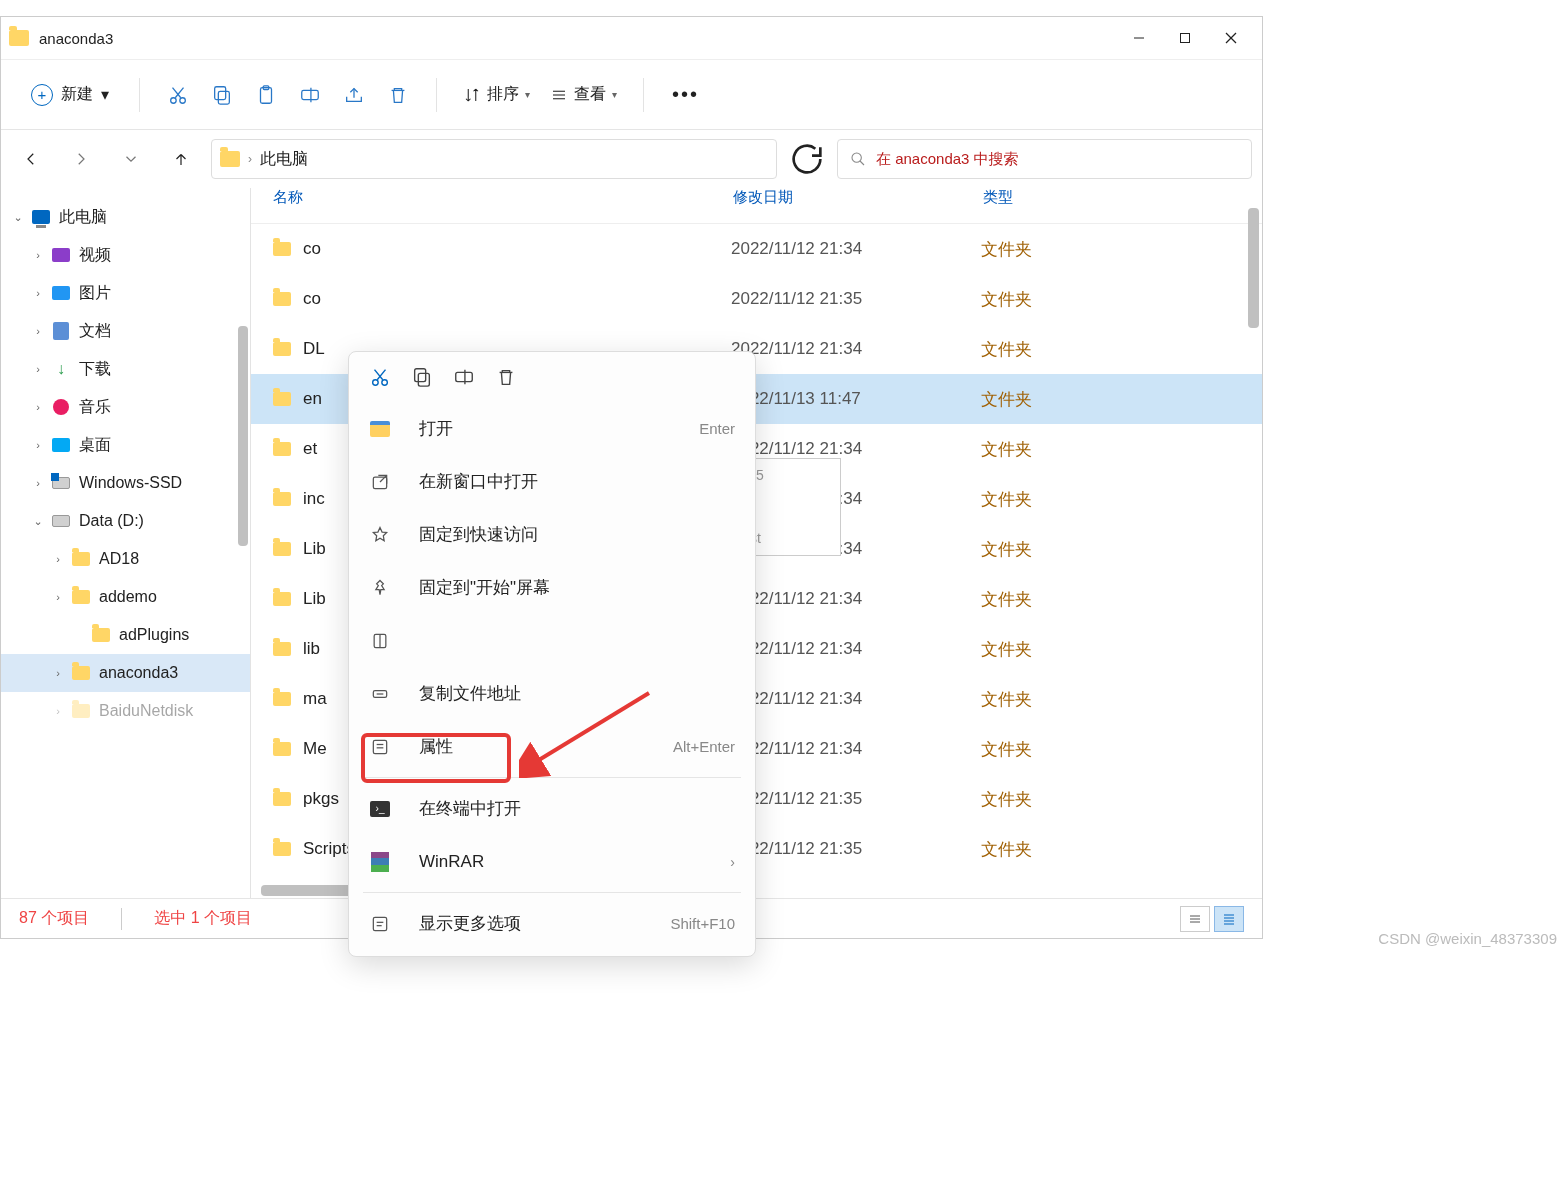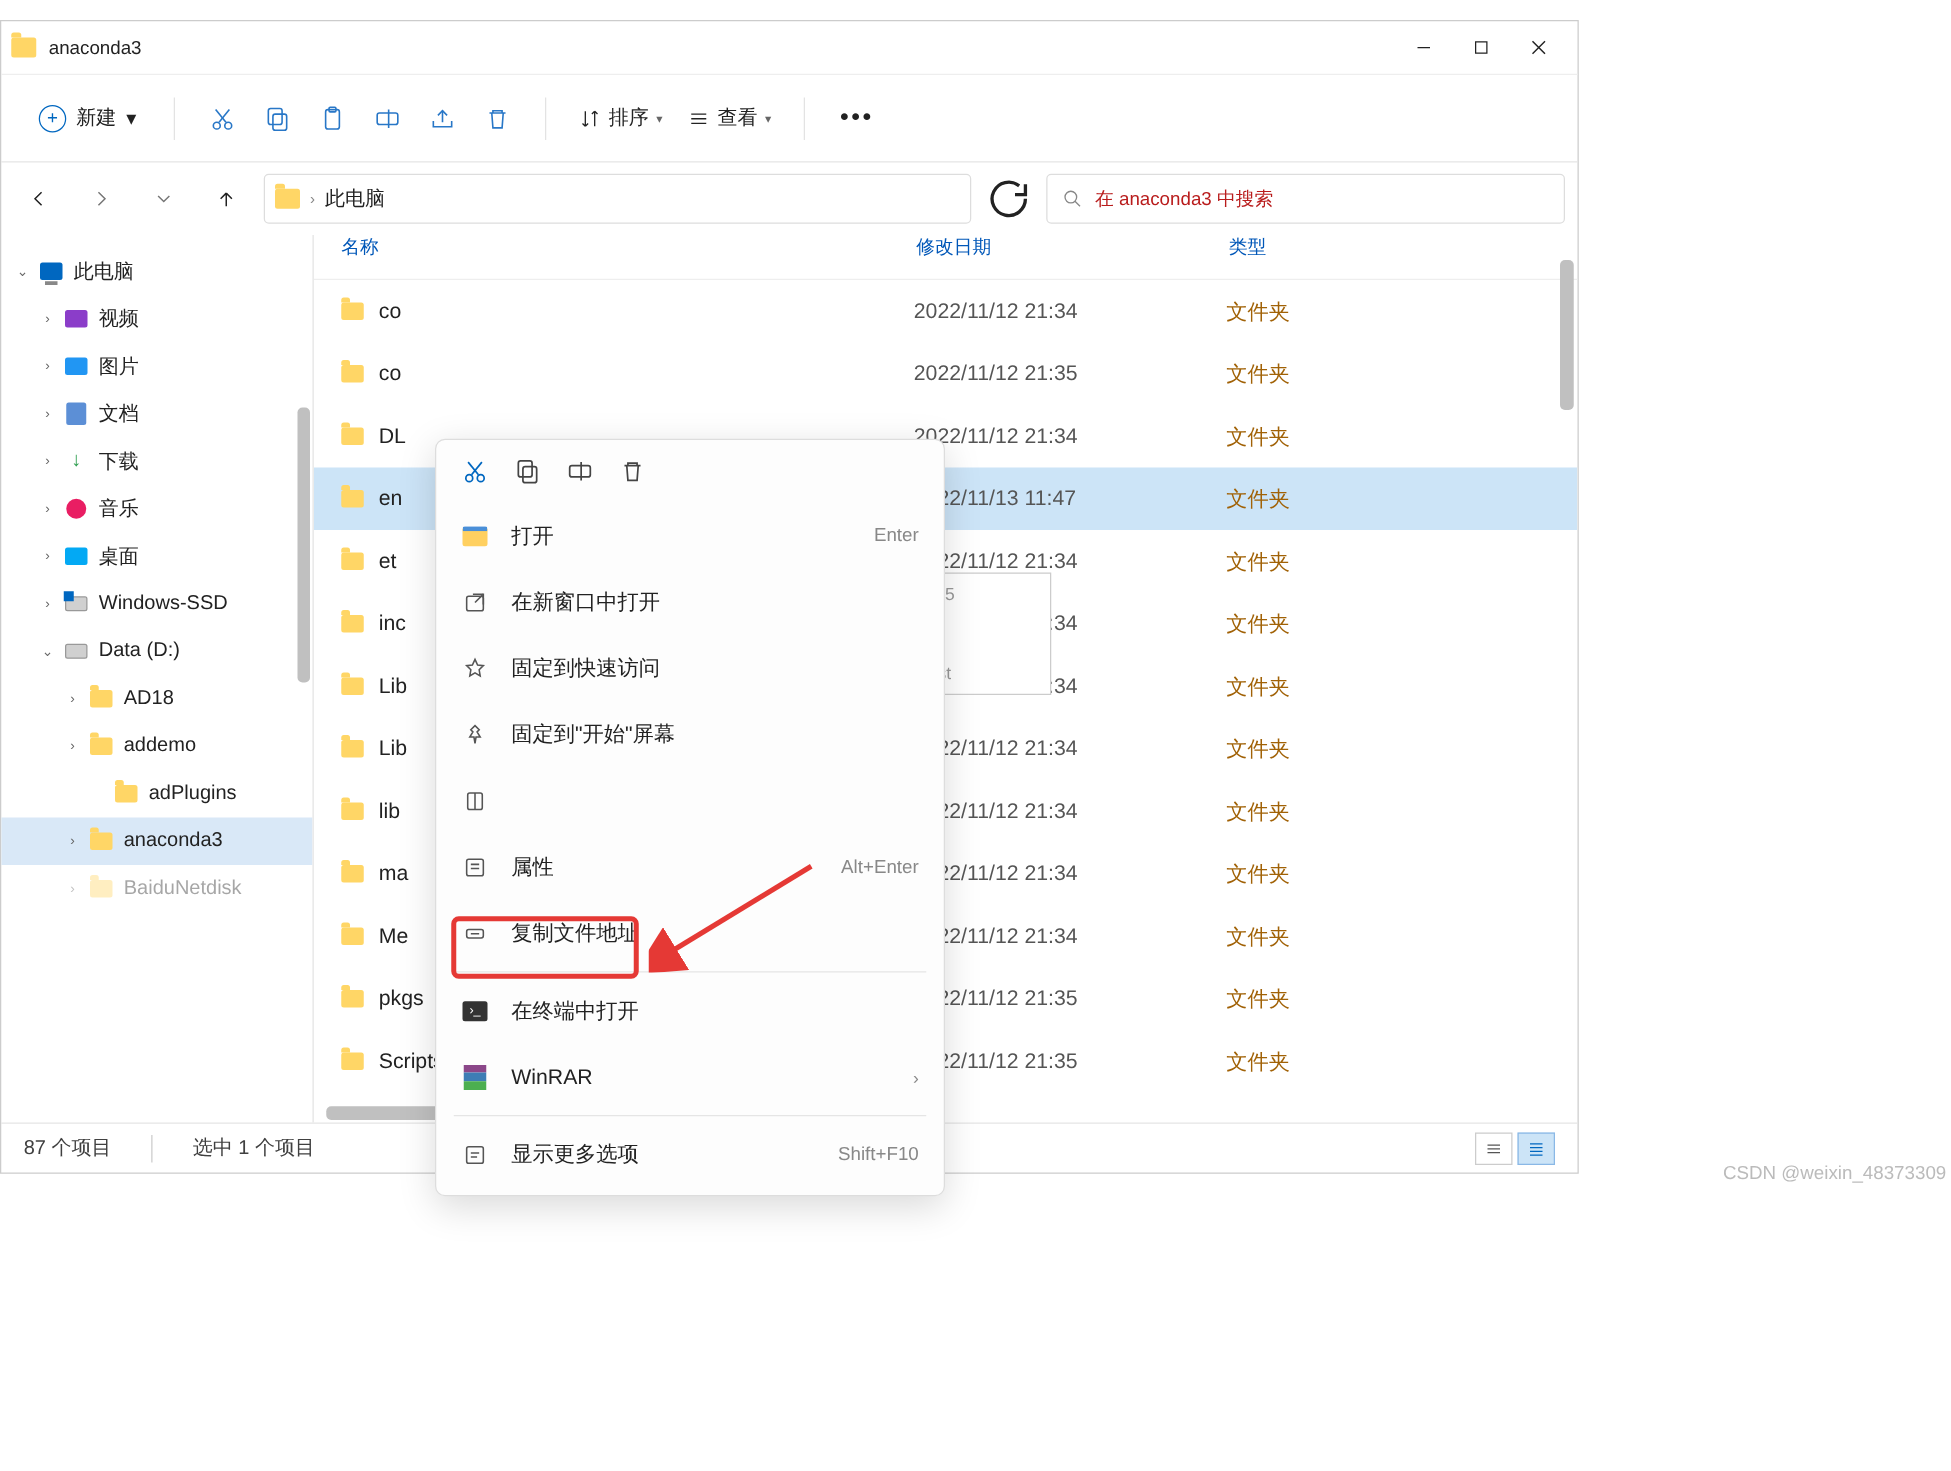--- a/index.html
+++ b/index.html
@@ -65,36 +65,36 @@
 .frow.sel{background:#cce4f7;}
 .frow .ic-fold{margin-right:12px;flex-shrink:0;}
 .frow .fname{width:428px;white-space:nowrap;overflow:hidden;}
 .frow .fdate{width:250px;color:#555;}
 .frow .ftype{color:#a16207;}
 .tooltip{position:absolute;left:330px;top:270px;width:260px;background:#fff;border:1px solid #ccc;padding:6px 10px;font-size:14px;color:#999;line-height:1.5;z-index:1;}
 .ctxmenu{position:absolute;left:347px;top:163px;width:408px;background:#fdfdfd;border:1px solid #ddd;border-radius:8px;box-shadow:0 8px 30px rgba(0,0,0,0.15);z-index:5;padding-bottom:6px;}
 .ctxtop{display:flex;gap:20px;padding:14px 20px;}
 .ctxtop svg{width:22px;height:22px;stroke:#444;fill:none;stroke-width:1.5;}
 .ctxtop .cut{stroke:#0067c0;}
-.ctxitem{display:flex;align-items:center;height:53px;padding:0 20px;gap:18px;font-size:17px;color:#222;}
+.ctxitem{display:flex;align-items:center;height:53px;padding:0 20px;gap:28px;font-size:17px;color:#222;}
 .ctxitem .cic{width:22px;display:flex;justify-content:center;}
 .ctxitem .cic svg{width:20px;height:20px;stroke:#555;fill:none;stroke-width:1.5;}
 .ctxitem .openic{width:20px;height:16px;background:#ffd060;border-radius:2px;position:relative;border-top:4px solid #4a8fd8;}
 .ctxitem .term{width:20px;height:16px;background:#333;border-radius:2px;display:flex;align-items:center;justify-content:center;color:#fff;font-size:10px;}
 .ctxitem .winrar{width:18px;height:20px;display:flex;flex-direction:column;}
 .ctxitem .winrar div{flex:1;} .wr1{background:#8b4789;} .wr2{background:#3d7db5;} .wr3{background:#4caf50;}
 .ctxitem .lbl{flex:1;}
 .ctxitem .shortcut{color:#888;font-size:15px;}
 .ctxitem .sub{color:#888;font-size:14px;}
 .ctxsep{height:1px;background:#e5e5e5;margin:4px 14px;}
 .redbox{position:absolute;left:360px;top:545px;width:150px;height:50px;border:4px solid #e53935;border-radius:6px;z-index:10;pointer-events:none;}
 .redarrow{position:absolute;left:518px;top:500px;z-index:10;pointer-events:none;}
 .cont-scroll{position:absolute;right:3px;top:20px;width:11px;height:120px;background:#c0c0c0;border-radius:4px;}
 .hscroll{position:absolute;bottom:2px;left:10px;height:11px;width:330px;background:#c0c0c0;border-radius:4px;}
-.status{height:40px;border-top:1px solid #e5e5e5;display:flex;align-items:center;padding:0 18px;gap:24px;font-size:16px;color:#404040;}
+.status{height:40px;border-top:1px solid #e5e5e5;display:flex;align-items:center;padding:0 18px;gap:24px;font-size:16px;color:#ef4444;}
 .status .ssep{width:1px;height:22px;background:#ccc;margin:0 8px;}
 .viewtoggle{margin-left:auto;display:flex;gap:4px;}
 .vbtn{width:30px;height:26px;border:1px solid #ccc;display:flex;align-items:center;justify-content:center;}
 .vbtn.active{background:#cce4f7;border-color:#8ab8e6;}
 .watermark{position:absolute;right:4px;bottom:230px;color:#bbb;font-size:15px;}
 </style>
 </head>
 <body>
 
 <div class="window">
@@ -491,36 +491,36 @@
         <div class="cic">
             <svg viewBox="0 0 24 24">
               <rect x="5" y="4" width="14" height="16" rx="2"></rect>
               <line x1="12" y1="4" x2="12" y2="20"></line>
             </svg>
           </div>
       </div>
       <div class="ctxitem">
         <div class="cic">
             <svg viewBox="0 0 24 24">
+              <rect x="4" y="8" width="16" height="8" rx="2"></rect>
+              <line x1="8" y1="12" x2="16" y2="12"></line>
+            </svg>
+          </div>
+        <div class="lbl">复制文件地址</div>
+      </div>
+      <div class="ctxitem">
+        <div class="cic">
+            <svg viewBox="0 0 24 24">
               <rect x="4" y="4" width="16" height="16" rx="2"></rect>
               <line x1="8" y1="9" x2="16" y2="9"></line>
               <line x1="8" y1="13" x2="16" y2="13"></line>
             </svg>
           </div>
         <div class="lbl">属性</div>
         <div class="shortcut">Alt+Enter</div>
-      </div>
-      <div class="ctxitem">
-        <div class="cic">
-            <svg viewBox="0 0 24 24">
-              <rect x="4" y="8" width="16" height="8" rx="2"></rect>
-              <line x1="8" y1="12" x2="16" y2="12"></line>
-            </svg>
-          </div>
-        <div class="lbl">复制文件地址</div>
       </div>
       <div class="ctxsep"></div>
       <div class="ctxitem">
         <div class="cic">
             <div class="term">›_</div>
           </div>
         <div class="lbl">在终端中打开</div>
       </div>
       <div class="ctxitem">
         <div class="cic">

